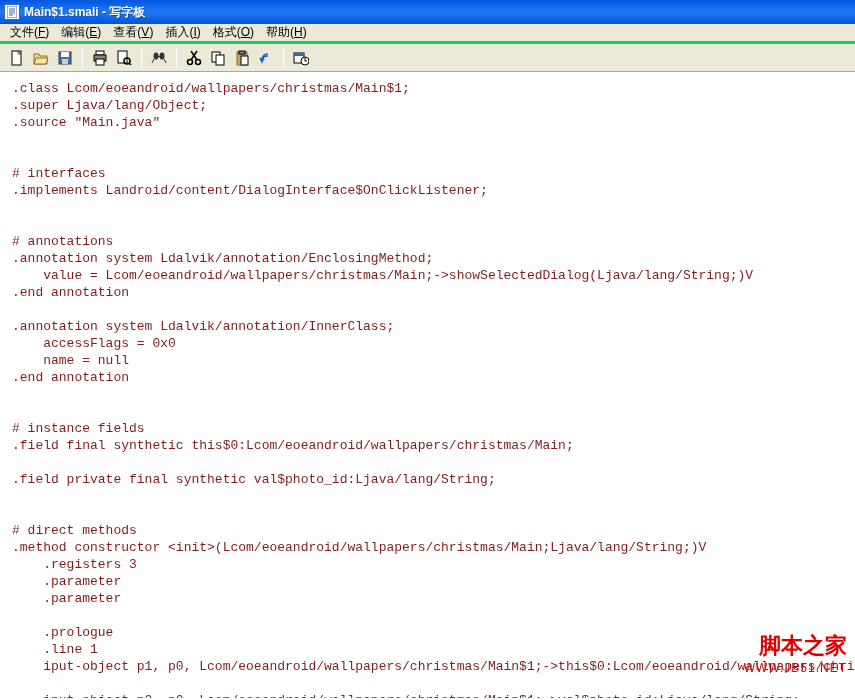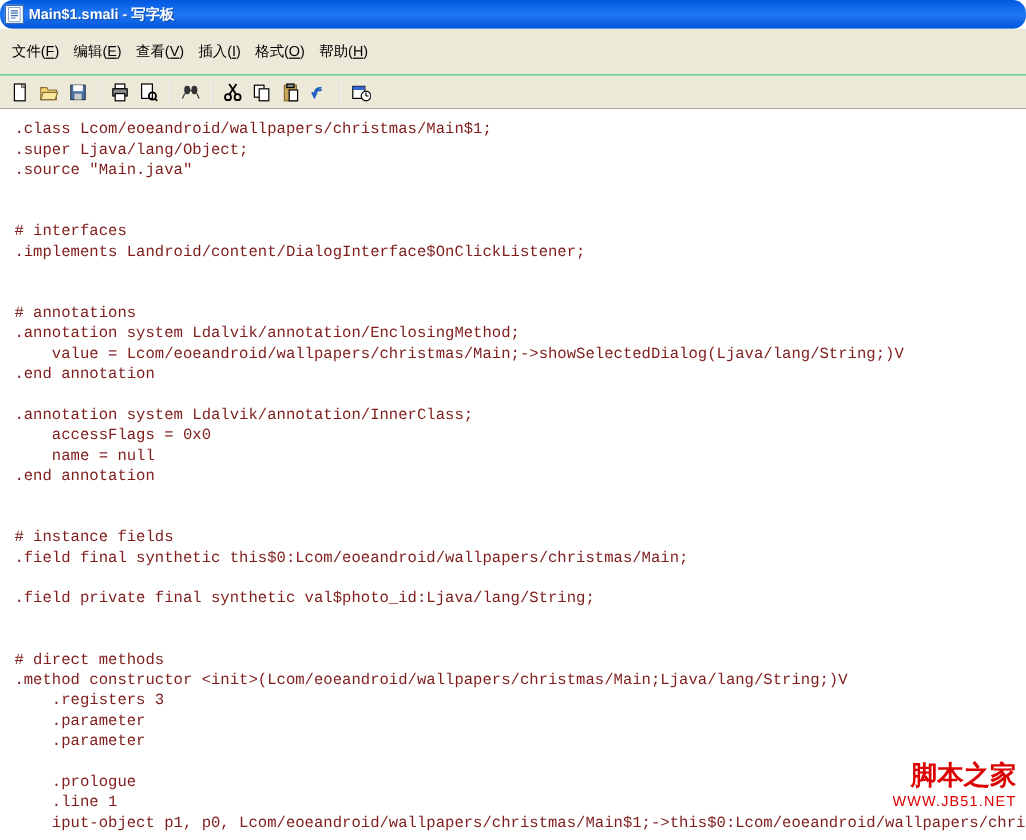--- a/index.html
+++ b/index.html
@@ -1,23 +1,23 @@
 <!DOCTYPE html>
 <html><head>
   <meta charset="utf-8">
   <style>
     * { margin: 0; padding: 0; box-sizing: border-box; }
     body { font-family: "SimSun", "宋体", Arial, sans-serif; font-size: 12px; background: #fff; width: 855px; height: 700px; overflow: hidden; position: relative; }
     
-    .titlebar { background: linear-gradient(to bottom, #0058e0, #2178f5, #0054d8); height: 24px; display: flex; align-items: center; padding: 0 4px; color: white; font-weight: bold; border-radius: 11px; }
+    .titlebar { background: linear-gradient(to bottom, #0058e0, #2178f5, #0054d8); height: 24px; display: flex; align-items: center; padding: 0 4px; color: white; font-weight: bold; }
     .titlebar-icon { width: 16px; height: 16px; background: #fff; margin-right: 4px; display: flex; align-items: center; justify-content: center; border: 1px solid #3a6db0; }
     .titlebar-icon svg { width: 10px; height: 12px; }
     .titlebar-text { font-size: 12px; text-shadow: 1px 1px 1px rgba(0,0,0,0.3); }
     
-    .menubar { background: #ece9d8; border-bottom: 1px solid #22c55e; height: 39px; display: flex; align-items: center; padding: 0 4px; }
+    .menubar { background: #ece9d8; border-bottom: 3px solid #22c55e; height: 20px; display: flex; align-items: center; padding: 0 4px; }
     .menu-item { padding: 2px 6px; cursor: default; font-size: 12px; }
     .menu-accel { text-decoration: underline; }
     
     .toolbar { background: #ece9d8; border-bottom: 1px solid #aca899; height: 28px; display: flex; align-items: center; padding: 0 6px; gap: 2px; }
     .tb-sep { width: 1px; height: 20px; background: #aca899; margin: 0 4px; border-right: 1px solid #fff; }
     .tb-btn { width: 22px; height: 22px; display: flex; align-items: center; justify-content: center; cursor: pointer; border: 1px solid transparent; }
     .tb-btn svg { width: 16px; height: 16px; }
     
     .content { background: white; padding: 8px 12px; font-family: "Courier New", "SimSun", monospace; font-size: 13px; line-height: 17px; color: #7f1d1d; white-space: pre; overflow: hidden; height: calc(700px - 24px - 22px - 28px); }
     

